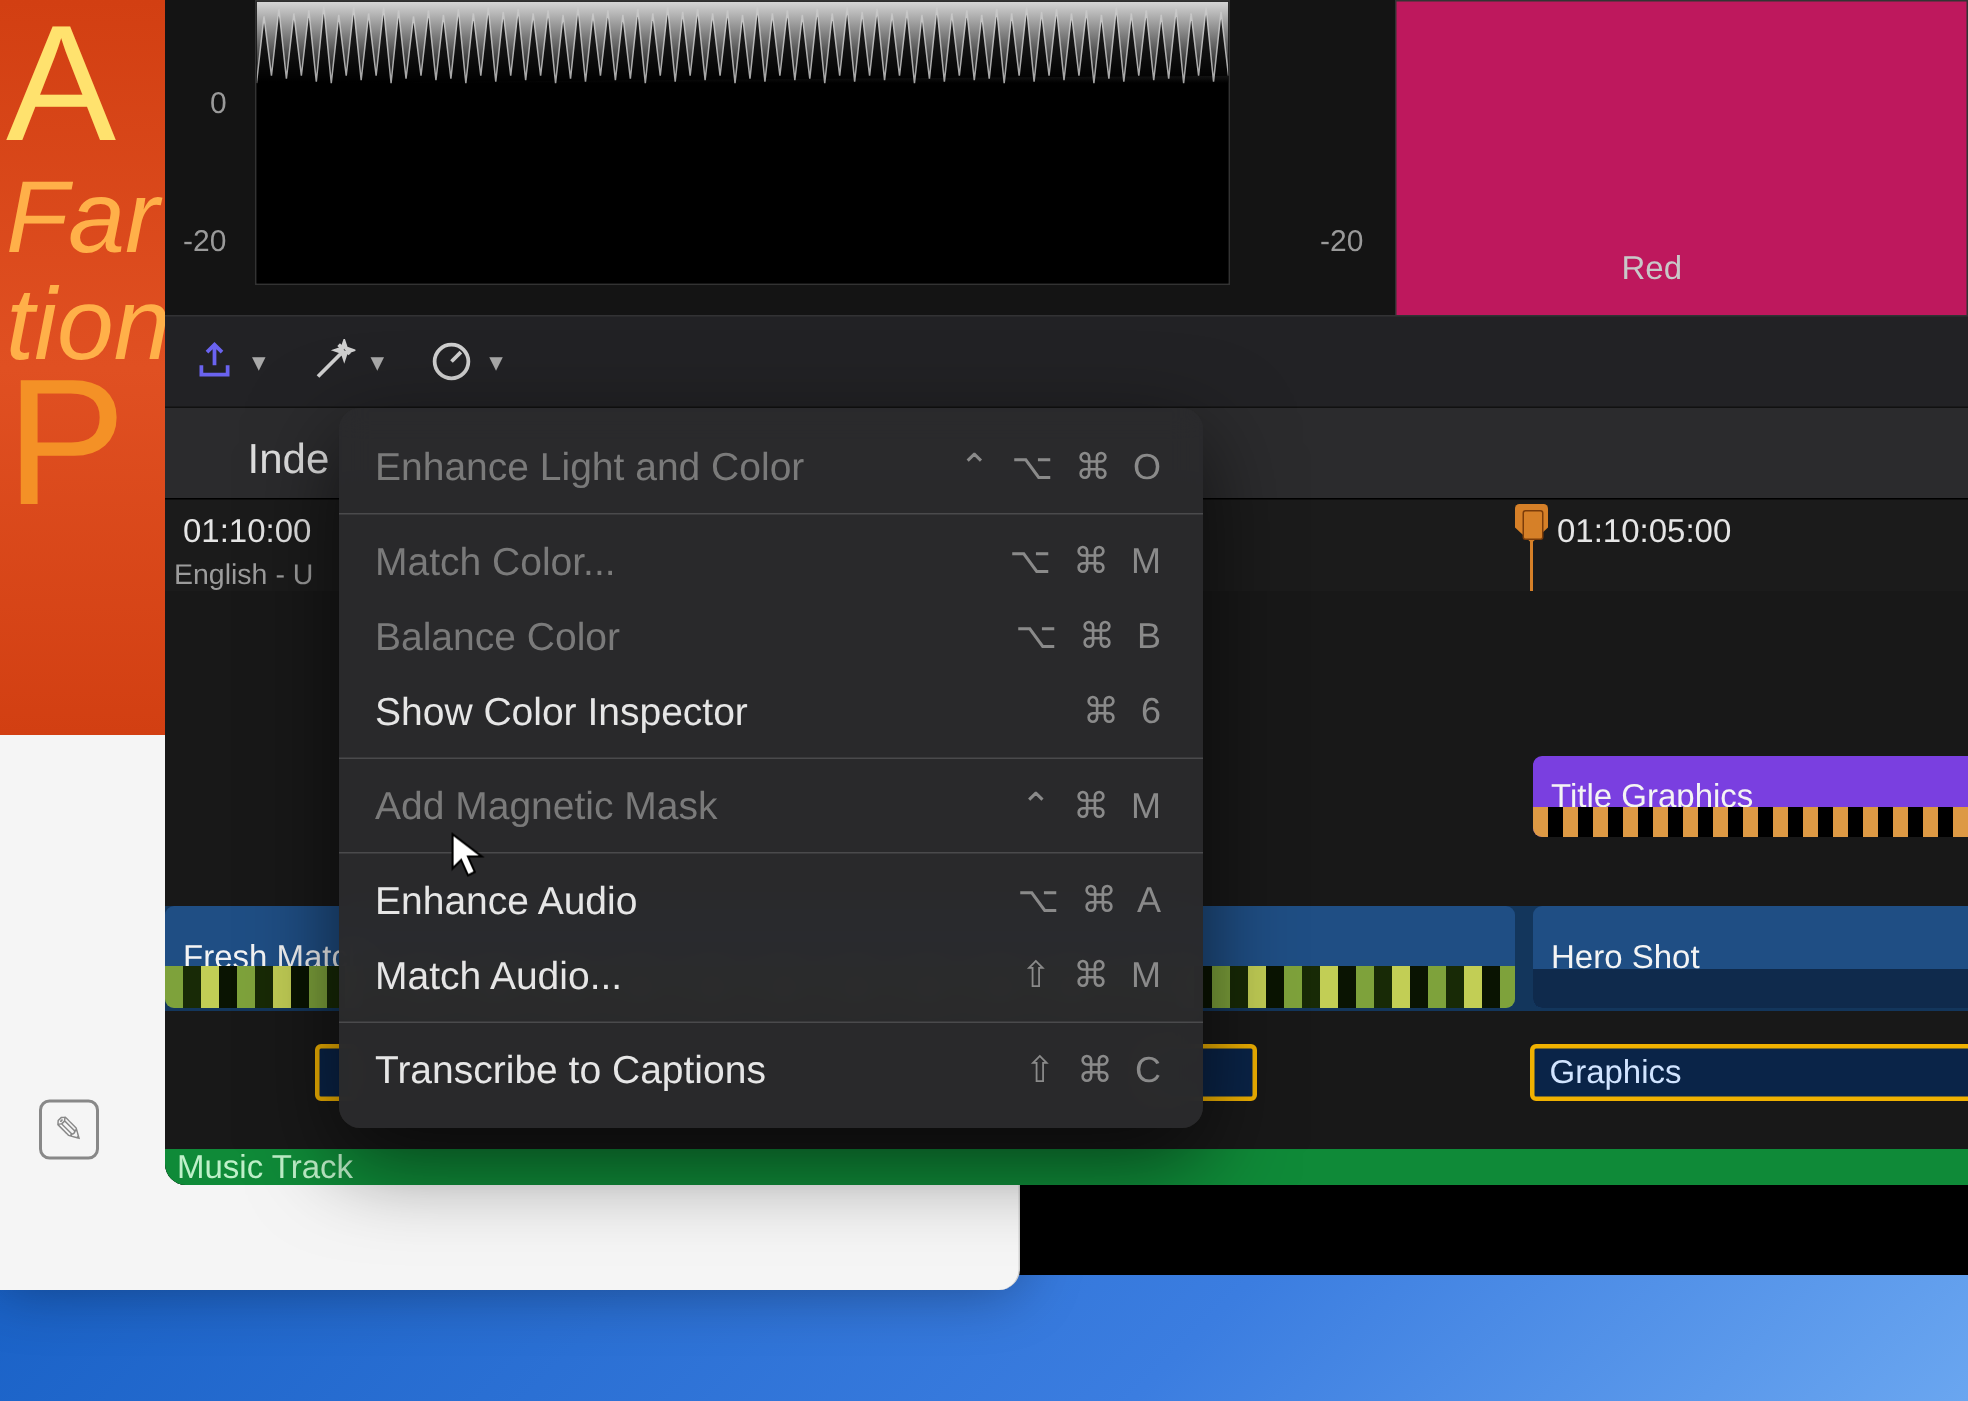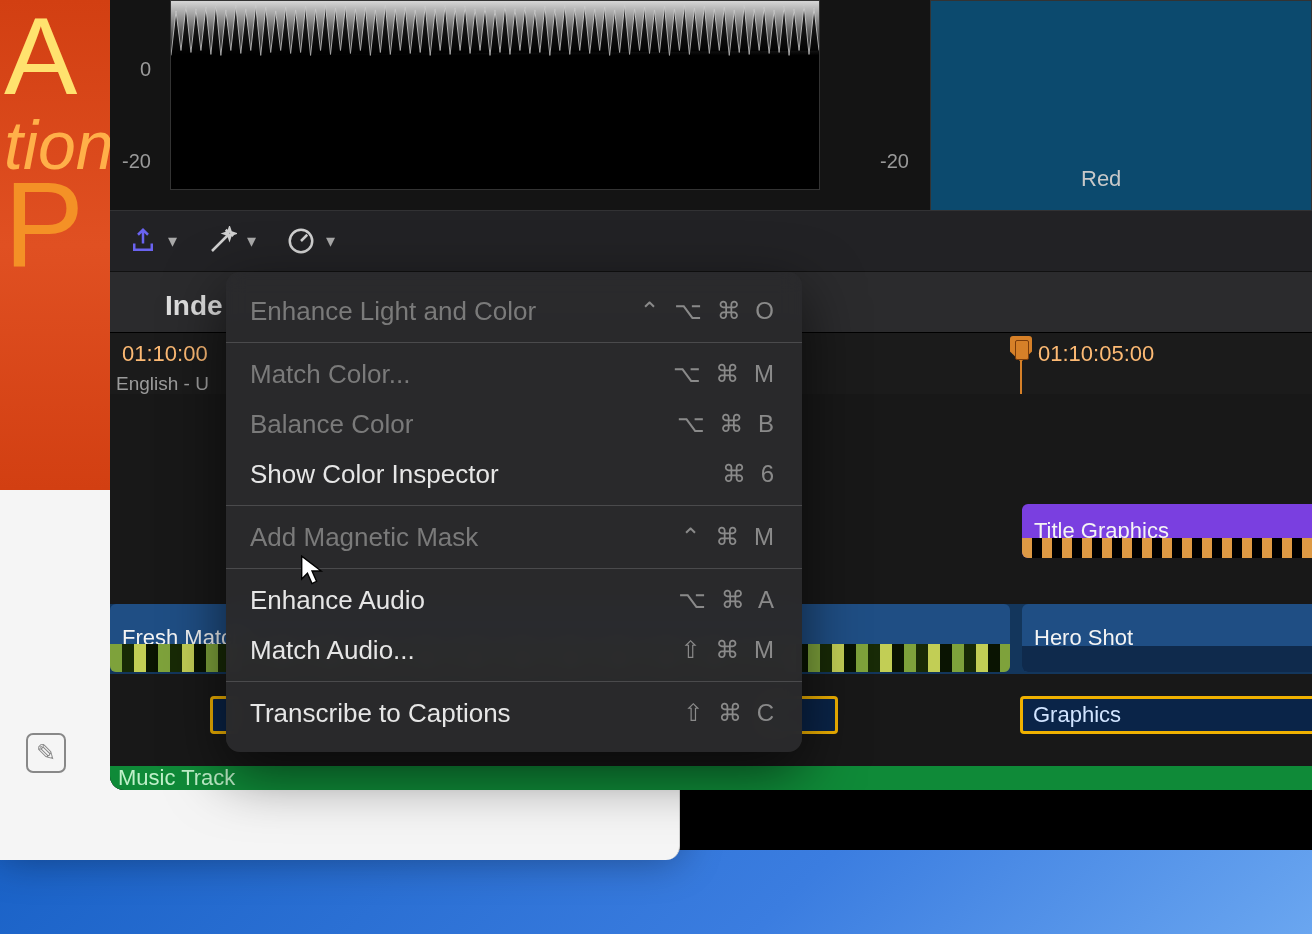--- a/index.html
+++ b/index.html
@@ -27,38 +27,38 @@
     background:#1a1a1a; border-radius:0 0 0 14px; overflow:hidden; font-size:0; }
 
   
   .scopes-row{position:absolute;left:0;top:0;width:100%;height:210px;background:#141414;}
   .wave-box{position:absolute;left:60px;top:0;width:650px;height:190px;border:1px solid #333;
     background:#000;overflow:hidden;}
   .wave-box svg{width:100%;height:100%;}
   .db0 {position:absolute;left:30px;top:58px;font-size:20px;color:#9a9a9a;}
   .dbm20l{position:absolute;left:12px;top:150px;font-size:20px;color:#9a9a9a;}
   .dbm20r{position:absolute;left:770px;top:150px;font-size:20px;color:#9a9a9a;}
-  .scope-b{position:absolute;left:820px;top:0;right:0;height:229px;border:1px solid #333;background:#0c4a6e;}
+  .scope-b{position:absolute;left:820px;top:0;right:0;height:229px;border:1px solid #333;background:#be185d;}
   .scope-b .lbl{position:absolute;left:150px;top:165px;font-size:22px;color:#c8c8c8;}
 
   
   .toolbar{position:absolute;left:0;top:210px;width:100%;height:62px;background:#222225;
     border-top:1px solid #323234;border-bottom:1px solid #111;display:flex;align-items:center;
     gap:30px;padding-left:18px;}
   .tool-btn{display:flex;align-items:center;gap:10px;cursor:pointer;}
   .tool-btn svg{width:30px;height:30px;}
   .chev{font-size:18px;color:#a9a9a9;}
 
   
   .subbar{position:absolute;left:0;top:272px;width:100%;height:60px;background:#2b2b2d;}
-  .subbar .inde{position:absolute;left:55px;top:18px;font-size:28px;font-weight:700;color:#dedede;}
+  .subbar .inde{position:absolute;left:55px;top:18px;font-size:28px;font-weight:400;color:#dedede;}
   
   .ruler-row{position:absolute;left:0;top:332px;width:100%;height:62px;background:#1b1b1b;
     border-top:1px solid #000;}
-  .ruler-row .tc{position:absolute;top:8px;font-size:22px;color:#fdba74;}
+  .ruler-row .tc{position:absolute;top:8px;font-size:22px;color:#e5e5e5;}
   .ruler-row .lang{position:absolute;top:40px;font-size:19px;color:#9c9c9c;}
 
   
   .playhead{position:absolute;left:910px;top:338px;width:2px;height:440px;background:#d68028;}
   .playhead::before{content:"";position:absolute;top:-2px;left:-10px;width:22px;height:26px;
     background:#d68028;clip-path:polygon(50% 100%,100% 60%,100% 0,0 0,0 60%);border-radius:3px 3px 0 0;}
   .playhead::after{content:"";position:absolute;top:2px;left:-5px;width:12px;height:18px;
     background:#d68028;border:1px solid #7b3c0a;border-radius:2px;}
 
   
@@ -94,20 +94,21 @@
 </style>
 </head>
 <body>
 
 <div class="desktop-blue"></div>
 <div class="doc-window">
   <div class="tiny-icon">✎</div>
 </div>
 <div class="orange-art">
   <span class="s1">A</span>
+  <span class="s2">Far</span>
   <span class="s3">tion</span>
   <span class="s4">P</span>
 </div>
 
 <div class="editor">
 
   <div class="scopes-row">
     <span class="db0">0</span>
     <span class="dbm20l">-20</span>
     <span class="dbm20r">-20</span>

